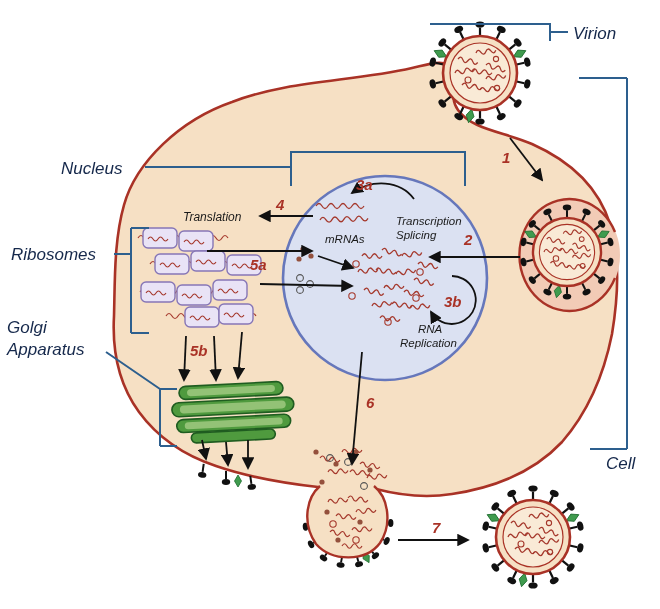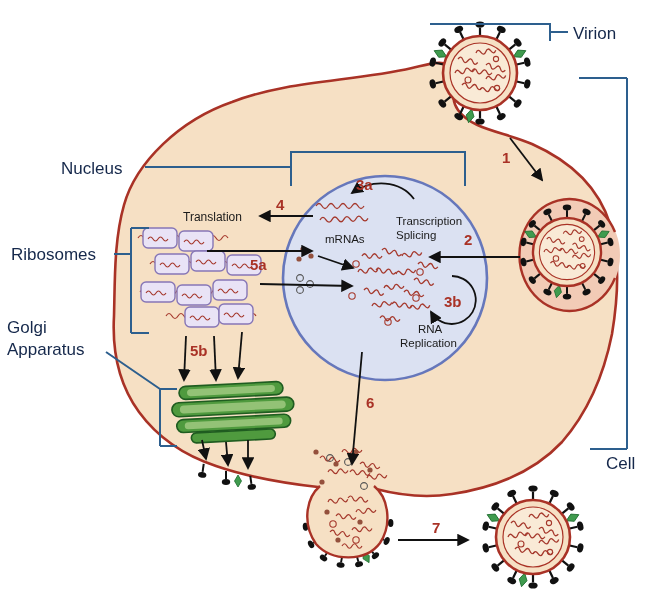--- a/index.html
+++ b/index.html
@@ -1,16 +1,16 @@
 <!DOCTYPE html>
 <html style="--membrane: #a93226; --cell_fill: #f6e0c4; --endosome_fill: #f2cbb6; --nucleus_fill: #dbe1f2; --nucleus_stroke: #6677bb; --ribosome_fill: #e9e3f6; --ribosome_stroke: #8676b6; --golgi_fill: #4f9a3e; --golgi_stroke: #1f5c20; --golgi_highlight: #93c276; --rna: #a5382c; --label_text: #15284b; --step_text: #a93226; --bracket: #2d5f8e; --spike: #111111; --green_spike: #3f9b4e;"><head>
 <meta charset="utf-8">
 <style>
   html,body{margin:0;padding:0;background:#fff;}
-  .canvas{width:660px;height:609px;position:relative;font-family:"Liberation Sans",sans-serif;}
+  .canvas{width:660px;height:609px;position:relative;font-family:"Liberation Sans",sans-serif;font-style:italic;}
   svg{display:block;}
   text{font-family:"Liberation Sans",sans-serif;}
   .lbl{font-size:17px;fill:var(--label_text,#15284b);}
   .ann{font-size:12px;fill:#1a1a1a;}
   .ann-s{font-size:11.5px;fill:#1a1a1a;}
   .num{font-size:15px;font-weight:bold;fill:var(--step_text,#a93226);}
   .bracket{stroke:var(--bracket,#2d5f8e);stroke-width:2;fill:none;}
   .arrow{stroke:#111;stroke-width:1.8;fill:none;}
 </style>
 </head>

